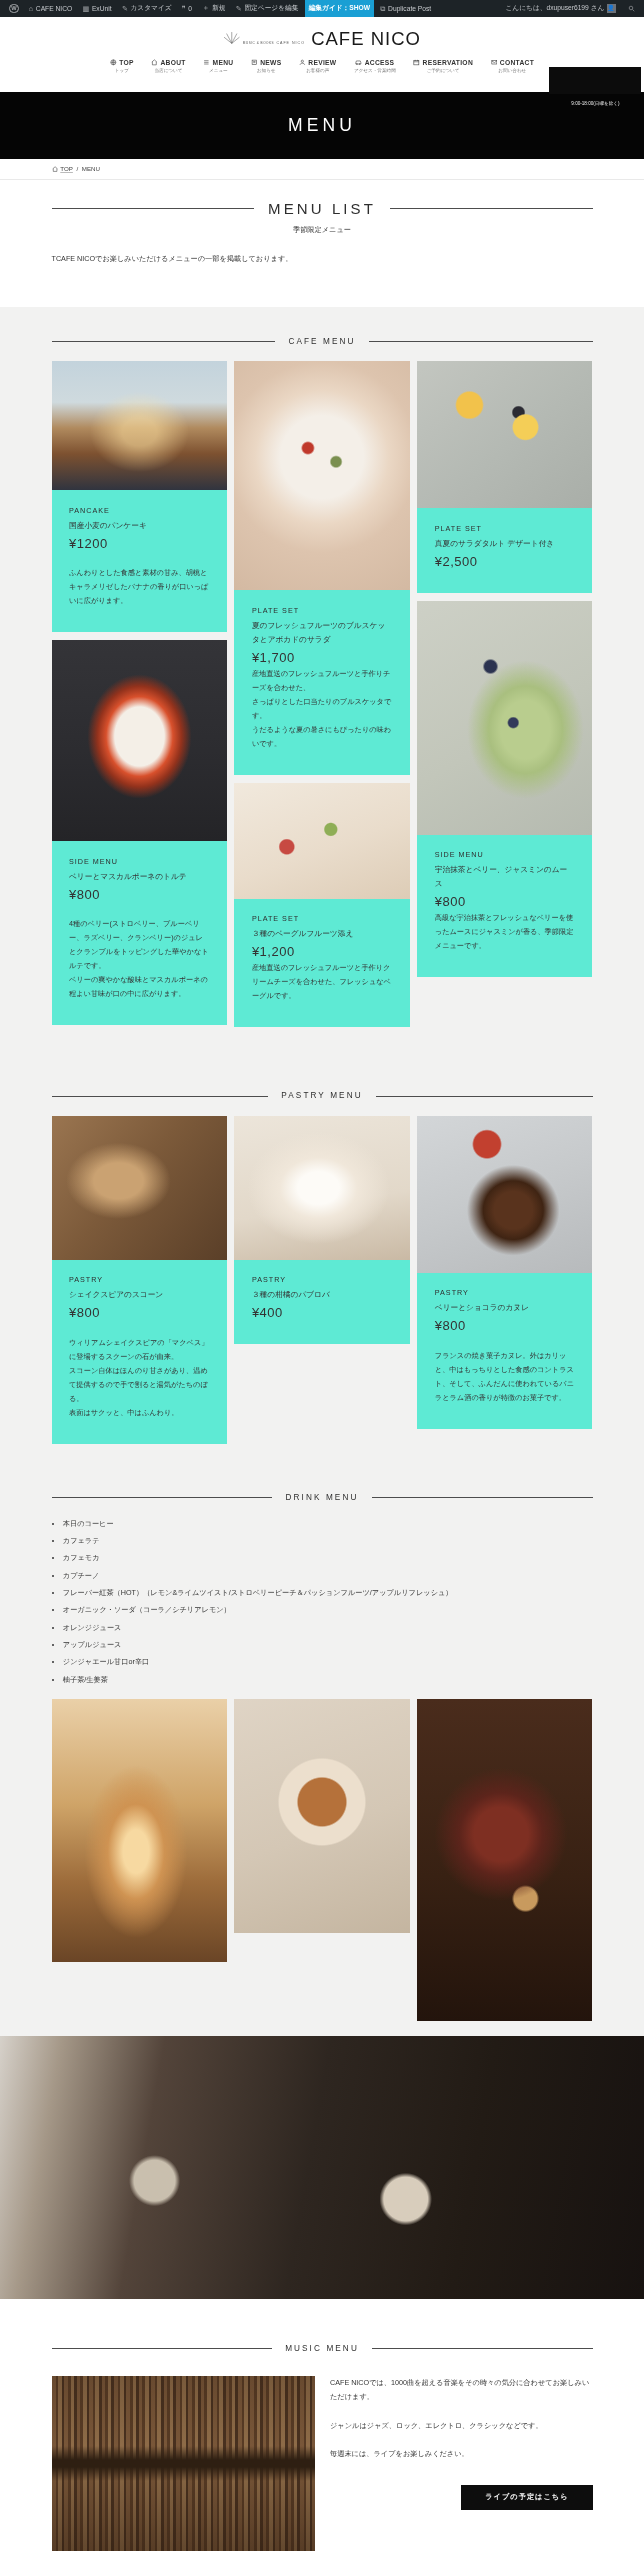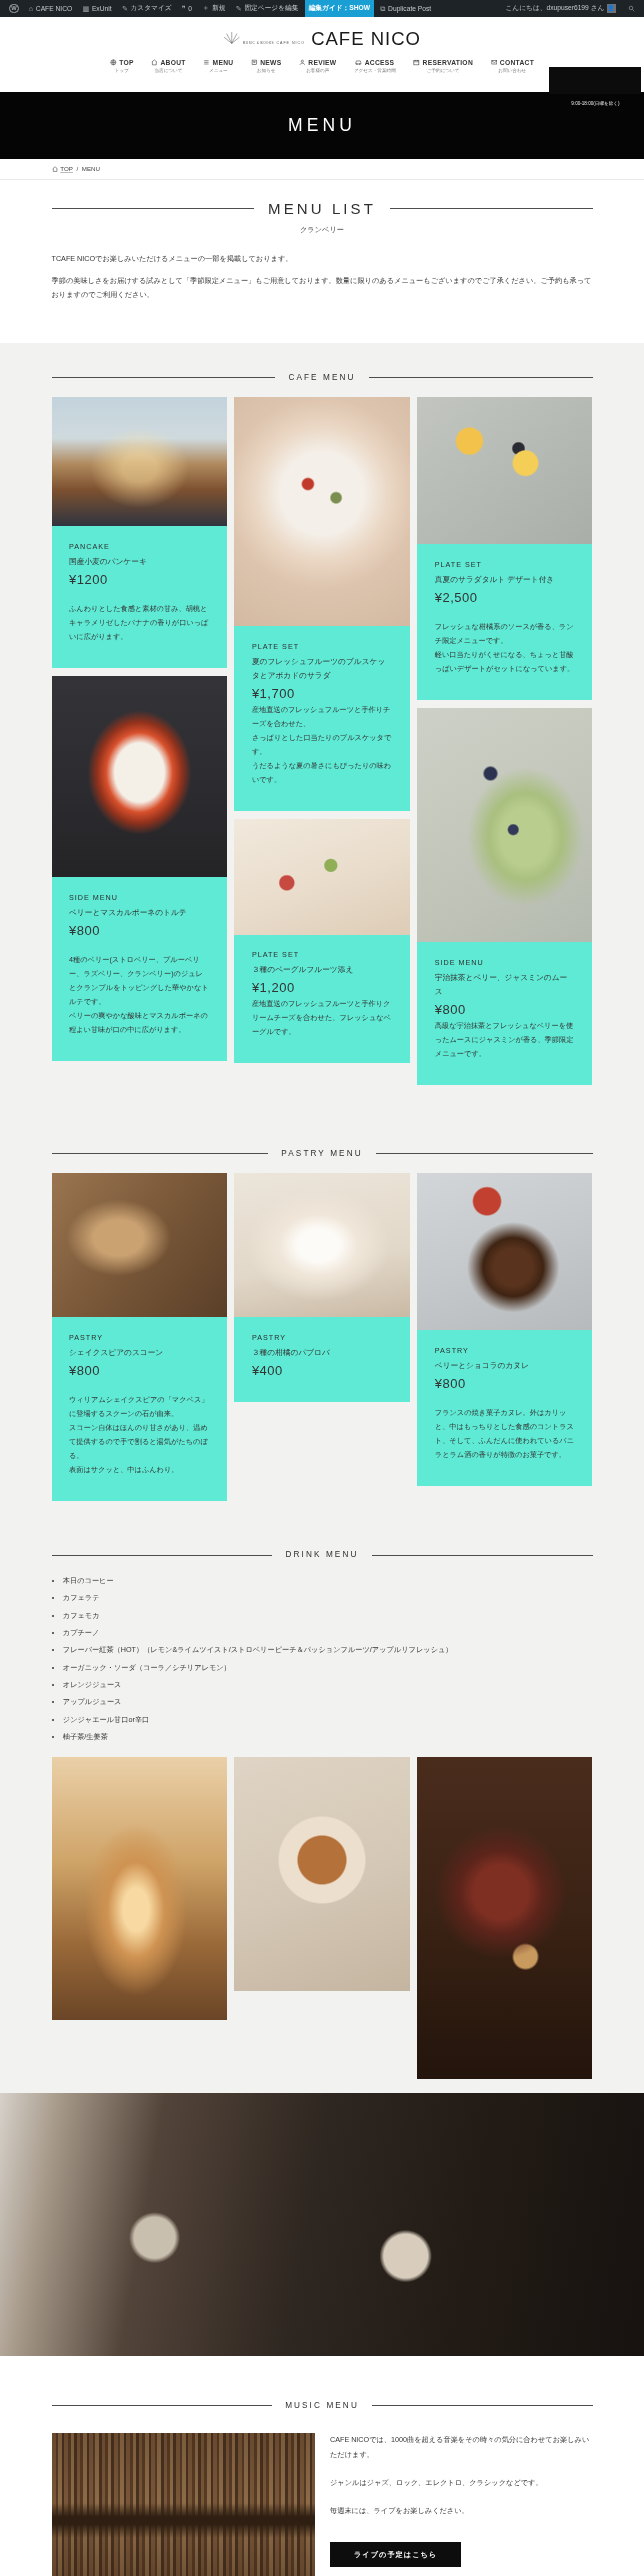--- a/index.html
+++ b/index.html
@@ -130,21 +130,21 @@
   .ph-records   { height:175px; background:
       linear-gradient(180deg, rgba(40,24,12,.25) 0%, rgba(40,24,12,.05) 40%, #2e1f12 48%, #2e1f12 52%, rgba(40,24,12,.15) 60%, rgba(40,24,12,.45) 100%),
       repeating-linear-gradient(90deg,#7d5a3b 0 3.6px,#5a3d26 3.6px 6.2px,#93704b 6.2px 9.8px,#4a3220 9.8px 12.4px); }
 
   
   .feature { padding-top:45px; }
   .feature-body { display:flex; gap:15.5px; margin-top:23px; align-items:flex-start; }
   .feature-text { flex:1; }
   .feature-text p { font-size:7.2px; line-height:2.05; }
   .feature-text p + p { margin-top:13.4px; }
-  .btn-wrap { display:flex; justify-content:flex-start; margin-top:23px; }
+  .btn-wrap { display:flex; justify-content:flex-end; margin-top:23px; }
   .black-btn { background:#0d0d0d; color:#fff; font-size:7.2px; font-weight:bold; letter-spacing:1px;
     padding:7.7px 24px; border:none; cursor:pointer; }
   .music-photo { flex:0 0 263px; }
 </style>
 </head>
 <body>
 
 <div class="page">
 
   <div class="adminbar">
@@ -328,23 +328,22 @@
     </div>
   </div>
 
   <section class="intro">
     <div class="wrap">
       <div class="sec-head">
         <span class="ln"></span>
         <h2 class="big-title">MENU LIST</h2>
         <span class="ln"></span>
       </div>
-      <div class="sub-title">クランベリー</div>
+      <div class="sub-title">季節限定メニュー</div>
       <p class="intro-p">TCAFE NICOでお楽しみいただけるメニューの一部を掲載しております。</p>
-      <p class="intro-p">季節の美味しさをお届けする試みとして「季節限定メニュー」もご用意しております。数量に限りのあるメニューもございますのでご了承ください。ご予約も承っておりますのでご利用ください。</p>
     </div>
   </section>
 
   <section class="grayband">
     <div class="wrap">
 
       <div class="mini-head">
         <span class="ln"></span>
         <h3 class="mini-title">CAFE MENU</h3>
         <span class="ln"></span>
@@ -394,22 +393,20 @@
             </div>
           </div>
         </div>
         <div class="col">
           <div class="card">
             <span class="photo ph-tart"></span>
             <div class="card-body">
               <div class="cat">PLATE SET</div>
               <div class="itemname">真夏のサラダタルト デザート付き</div>
               <div class="price">¥2,500</div>
-              <div class="desc">フレッシュな柑橘系のソースが香る、ランチ限定メニューです。
-軽い口当たりがくせになる、ちょっと甘酸っぱいデザートがセットになっています。</div>
             </div>
           </div>
           <div class="card tight">
             <span class="photo ph-matcha"></span>
             <div class="card-body">
               <div class="cat">SIDE MENU</div>
               <div class="itemname">宇治抹茶とベリー、ジャスミンのムース</div>
               <div class="price">¥800</div>
               <div class="desc">高級な宇治抹茶とフレッシュなベリーを使ったムースにジャスミンが香る、季節限定メニューです。</div>
             </div>

